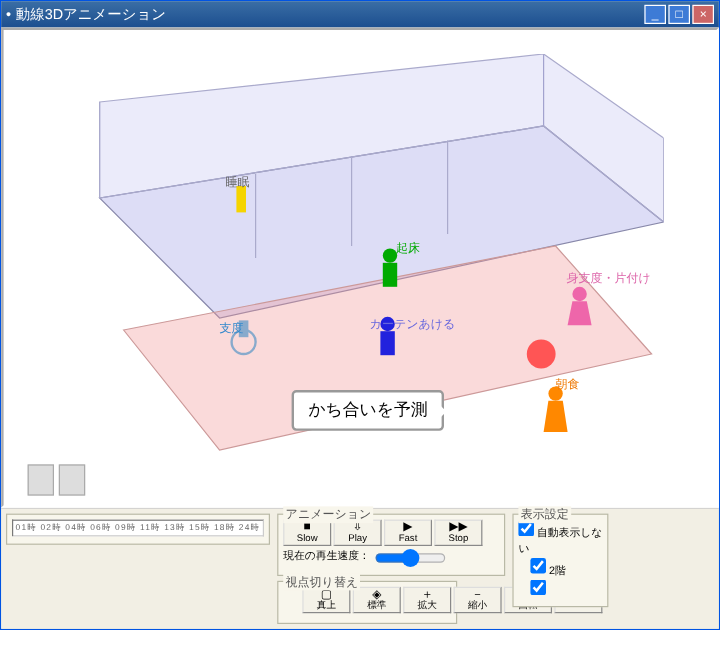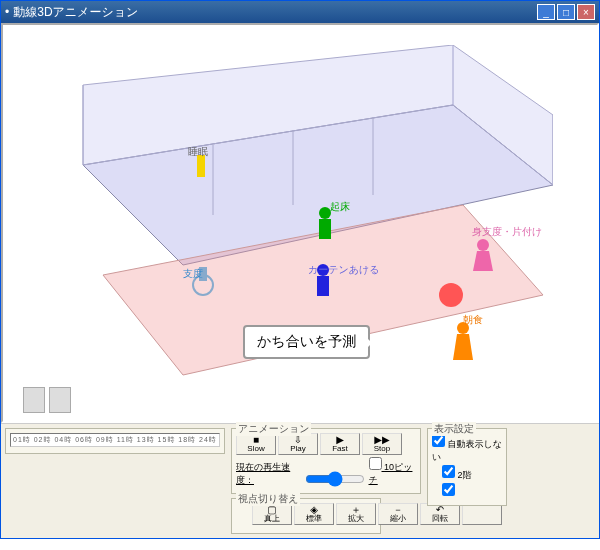--- a/index.html
+++ b/index.html
@@ -21,21 +21,21 @@
   .clock-face { width: 50px; height: 50px; border: 2px solid #88a; border-radius: 50%; position: relative; background: #fff; }
   .hand { position: absolute; left: 50%; top: 50%; transform-origin: left center; background: #335; height: 2px; }
   .time-box { border: 1px inset #ccc; background: #fff; padding: 2px 6px; font-size: 14px; font-family: monospace; }
   .radios { display: flex; gap: 6px; font-size: 10px; margin-bottom: 4px; }
   .radios .weekday { color: #2a2; } .radios .holiday { color: #c33; }
   .timescale { width: 210px; height: 14px; background: #fff; border: 1px inset #ccc; font-size: 7px; color: #666; display: flex; align-items: center; padding: 0 2px; letter-spacing: 1px; }
   .anim-group { width: 190px; }
   .btn-row { display: flex; gap: 2px; margin-bottom: 2px; }
   .btn { height: 22px; min-width: 40px; border: 1px outset #ddd; background: #f4f2e8; display: flex; flex-direction: column; align-items: center; justify-content: center; font-size: 8px; line-height: 1; }
   .btn .sym { font-size: 10px; line-height: 1; }
-  .speed-row { display: flex; align-items: flex-end; gap: 4px; font-size: 9px; text-decoration: underline; }
+  .speed-row { display: flex; align-items: flex-start; gap: 4px; font-size: 9px; }
   .speed-row input[type=range]{ width: 60px; }
   .view-group { width: 150px; padding-left: 20px; }
   .disp-group { width: 80px; font-size: 9px; }
   .disp-group label { display: block; margin: 1px 0; }
   .city-icons { position: absolute; left: 20px; bottom: 8px; display: flex; gap: 4px; }
   .city { width: 22px; height: 26px; background: #ddd; border: 1px solid #aaa; }
 </style>
 </head>
 <body>
 
@@ -129,21 +129,20 @@
               <span>Fast</span>
             </div>
           <div class="btn">
               <span class="sym">▶▶</span>
               <span>Stop</span>
             </div>
         </div>
         <div class="speed-row">
           <span>現在の再生速度：</span>
           <input type="range" value="50" style="">
-          <label><input type="checkbox" style=""> <span>10ピッチ</span></label>
         </div>
       </div>
 
       <div class="group view-group">
         <span class="group-title">視点切り替え</span>
         <div class="btn-row">
           <div class="btn">
               <span class="sym">▢</span>
               <span>真上</span>
             </div>

